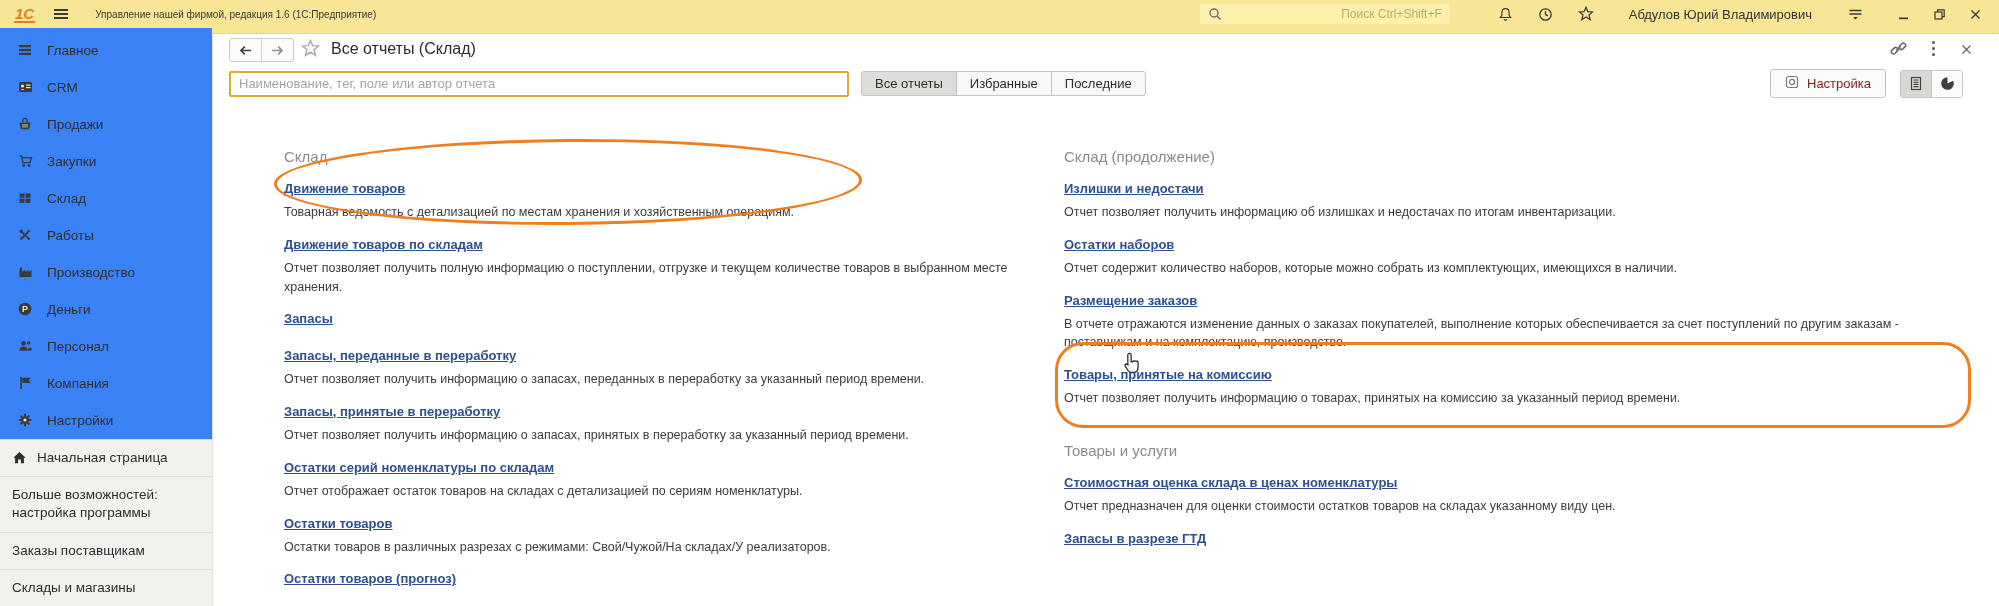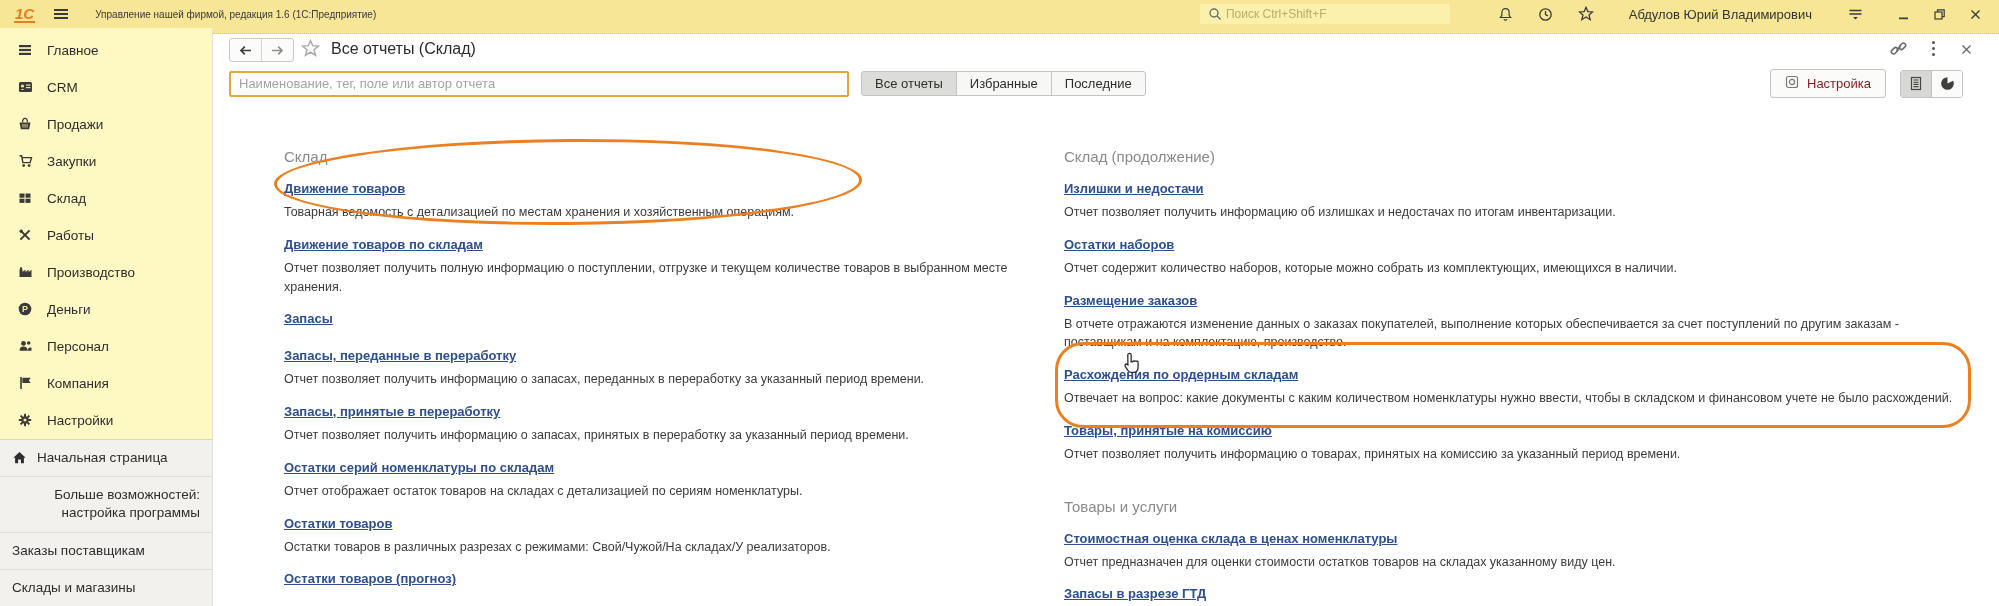--- a/index.html
+++ b/index.html
@@ -10,34 +10,34 @@
   .titlebar{position:absolute;left:0;top:0;right:0;height:28px;background:#f6e696;
     display:flex;align-items:center;z-index:5;}
   .logo{color:#e87c1e;font-weight:bold;font-style:italic;font-size:15px;margin:0 0 0 14px;
     border-bottom:2px solid #e87c1e;line-height:15px;padding:0 1px 0 1px;}
   .tb-ic{display:inline-flex;align-items:center;justify-content:center;width:20px;height:20px;}
   .tb-burger{margin-left:16px;}
   .app-title{font-size:10px;color:#3a3a3a;margin-left:24px;white-space:nowrap;}
   .tb-search{display:flex;align-items:center;width:238px;height:20px;margin-left:auto;
     background:#fbf0ac;border-radius:2px;padding:0 6px;}
   .tb-search input{border:none;outline:none;background:transparent;font-size:12px;width:100%;
-    font-family:"Liberation Sans",sans-serif;color:#7f1d1d;}
+    font-family:"Liberation Sans",sans-serif;color:#7f1d1d;text-align:right;}
   .tb-search input::placeholder{color:#b9ad6a;}
   .tb-right{display:flex;align-items:center;gap:20px;margin-left:46px;margin-right:14px;}
   .user-name{font-size:13px;color:#333;white-space:nowrap;margin:0 13px;}
   .winctl{display:flex;align-items:center;gap:16px;margin-left:8px;}
 
   
-  .sidebar{position:absolute;left:0;top:28px;width:212px;bottom:0;background:#fef9c3;z-index:4;}
+  .sidebar{position:absolute;left:0;top:28px;width:212px;bottom:0;background:#3b82f6;z-index:4;}
   .nav{padding-top:4px;}
   .nav-item{height:37px;display:flex;align-items:center;gap:14px;padding-left:18px;
     font-size:13.5px;color:#2d2d2d;cursor:pointer;}
   .nav-ic{width:15px;height:15px;display:inline-flex;}
   .sb-footer{position:absolute;left:0;right:0;top:411px;bottom:0;background:#f2f1ee;
-    border-top:1px solid #d6d4ce;overflow:hidden;text-align:right;}
+    border-top:1px solid #d6d4ce;overflow:hidden;}
   .sbf-item{display:flex;align-items:center;gap:10px;padding:9px 12px;font-size:13.5px;
     color:#2d2d2d;border-bottom:1px solid #dedcd6;line-height:1.35;cursor:pointer;}
 
   
   .content{position:absolute;left:212px;top:28px;right:0;bottom:0;background:#fff;
     border-left:1px solid #e3e1da;}
   .top-strip{height:5px;background:#f6e696;border-bottom:1px dotted #d9c87a;}
   .content-head{position:relative;height:32px;}
   .nav-btns{position:absolute;left:16px;top:4px;display:flex;border:1px solid #c9c9c9;
     border-radius:3px;background:#fbfbfa;overflow:hidden;}
@@ -407,21 +407,20 @@
             <div class="report"><a class="report-title">Остатки товаров</a><div class="report-desc">Остатки товаров в различных разрезах с режимами: Свой/Чужой/На складах/У реализаторов.</div></div>
             <div class="report"><a class="report-title">Остатки товаров (прогноз)</a></div>
           </div>
         </div>
       <div class="col-right">
           <div class="section">
             <div class="section-header">Склад (продолжение)</div>
             <div class="report"><a class="report-title">Излишки и недостачи</a><div class="report-desc">Отчет позволяет получить информацию об излишках и недостачах по итогам инвентаризации.</div></div>
             <div class="report"><a class="report-title">Остатки наборов</a><div class="report-desc">Отчет содержит количество наборов, которые можно собрать из комплектующих, имеющихся в наличии.</div></div>
             <div class="report"><a class="report-title">Размещение заказов</a><div class="report-desc">В отчете отражаются изменение данных о заказах покупателей, выполнение которых обеспечивается за счет поступлений по другим заказам - поставщикам и на комплектацию, производство.</div></div>
-            <div class="report"><a class="report-title">Расхождения по ордерным складам</a><div class="report-desc">Отвечает на вопрос: какие документы с каким количеством номенклатуры нужно ввести, чтобы в складском и финансовом учете не было расхождений.</div></div>
             <div class="report"><a class="report-title">Товары, принятые на комиссию</a><div class="report-desc">Отчет позволяет получить информацию о товарах, принятых на комиссию за указанный период времени.</div></div>
           </div>
           <div class="section">
             <div class="section-header">Товары и услуги</div>
             <div class="report"><a class="report-title">Стоимостная оценка склада в ценах номенклатуры</a><div class="report-desc">Отчет предназначен для оценки стоимости остатков товаров на складах указанному виду цен.</div></div>
             <div class="report"><a class="report-title">Запасы в разрезе ГТД</a></div>
           </div>
         </div>
     </div>
   </div>

